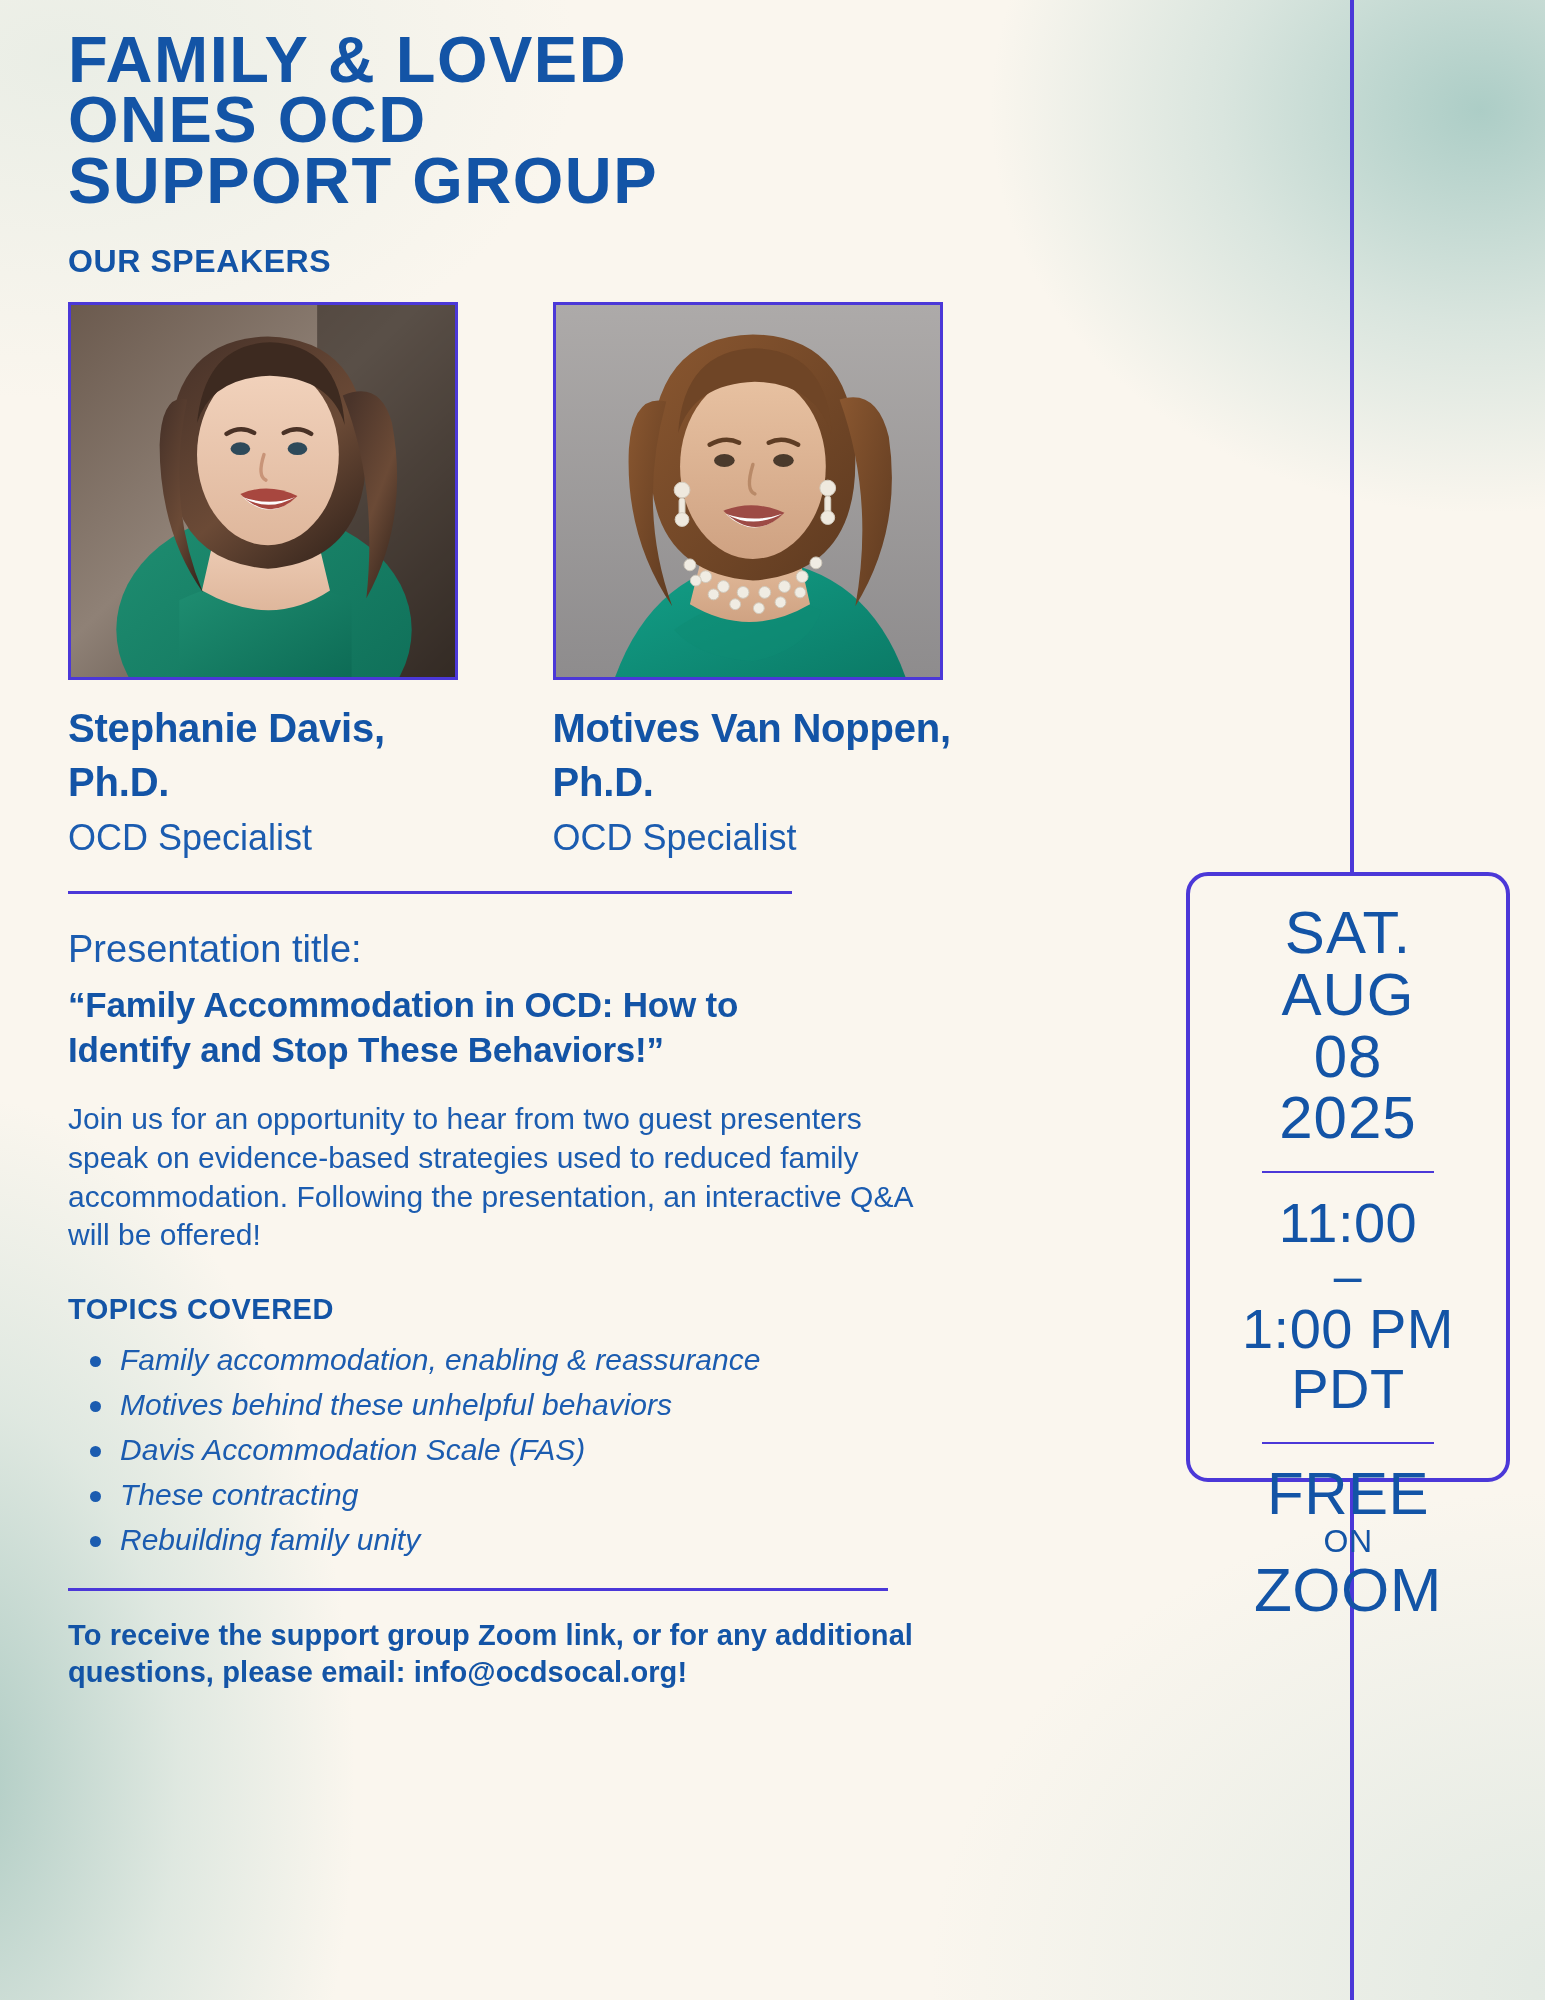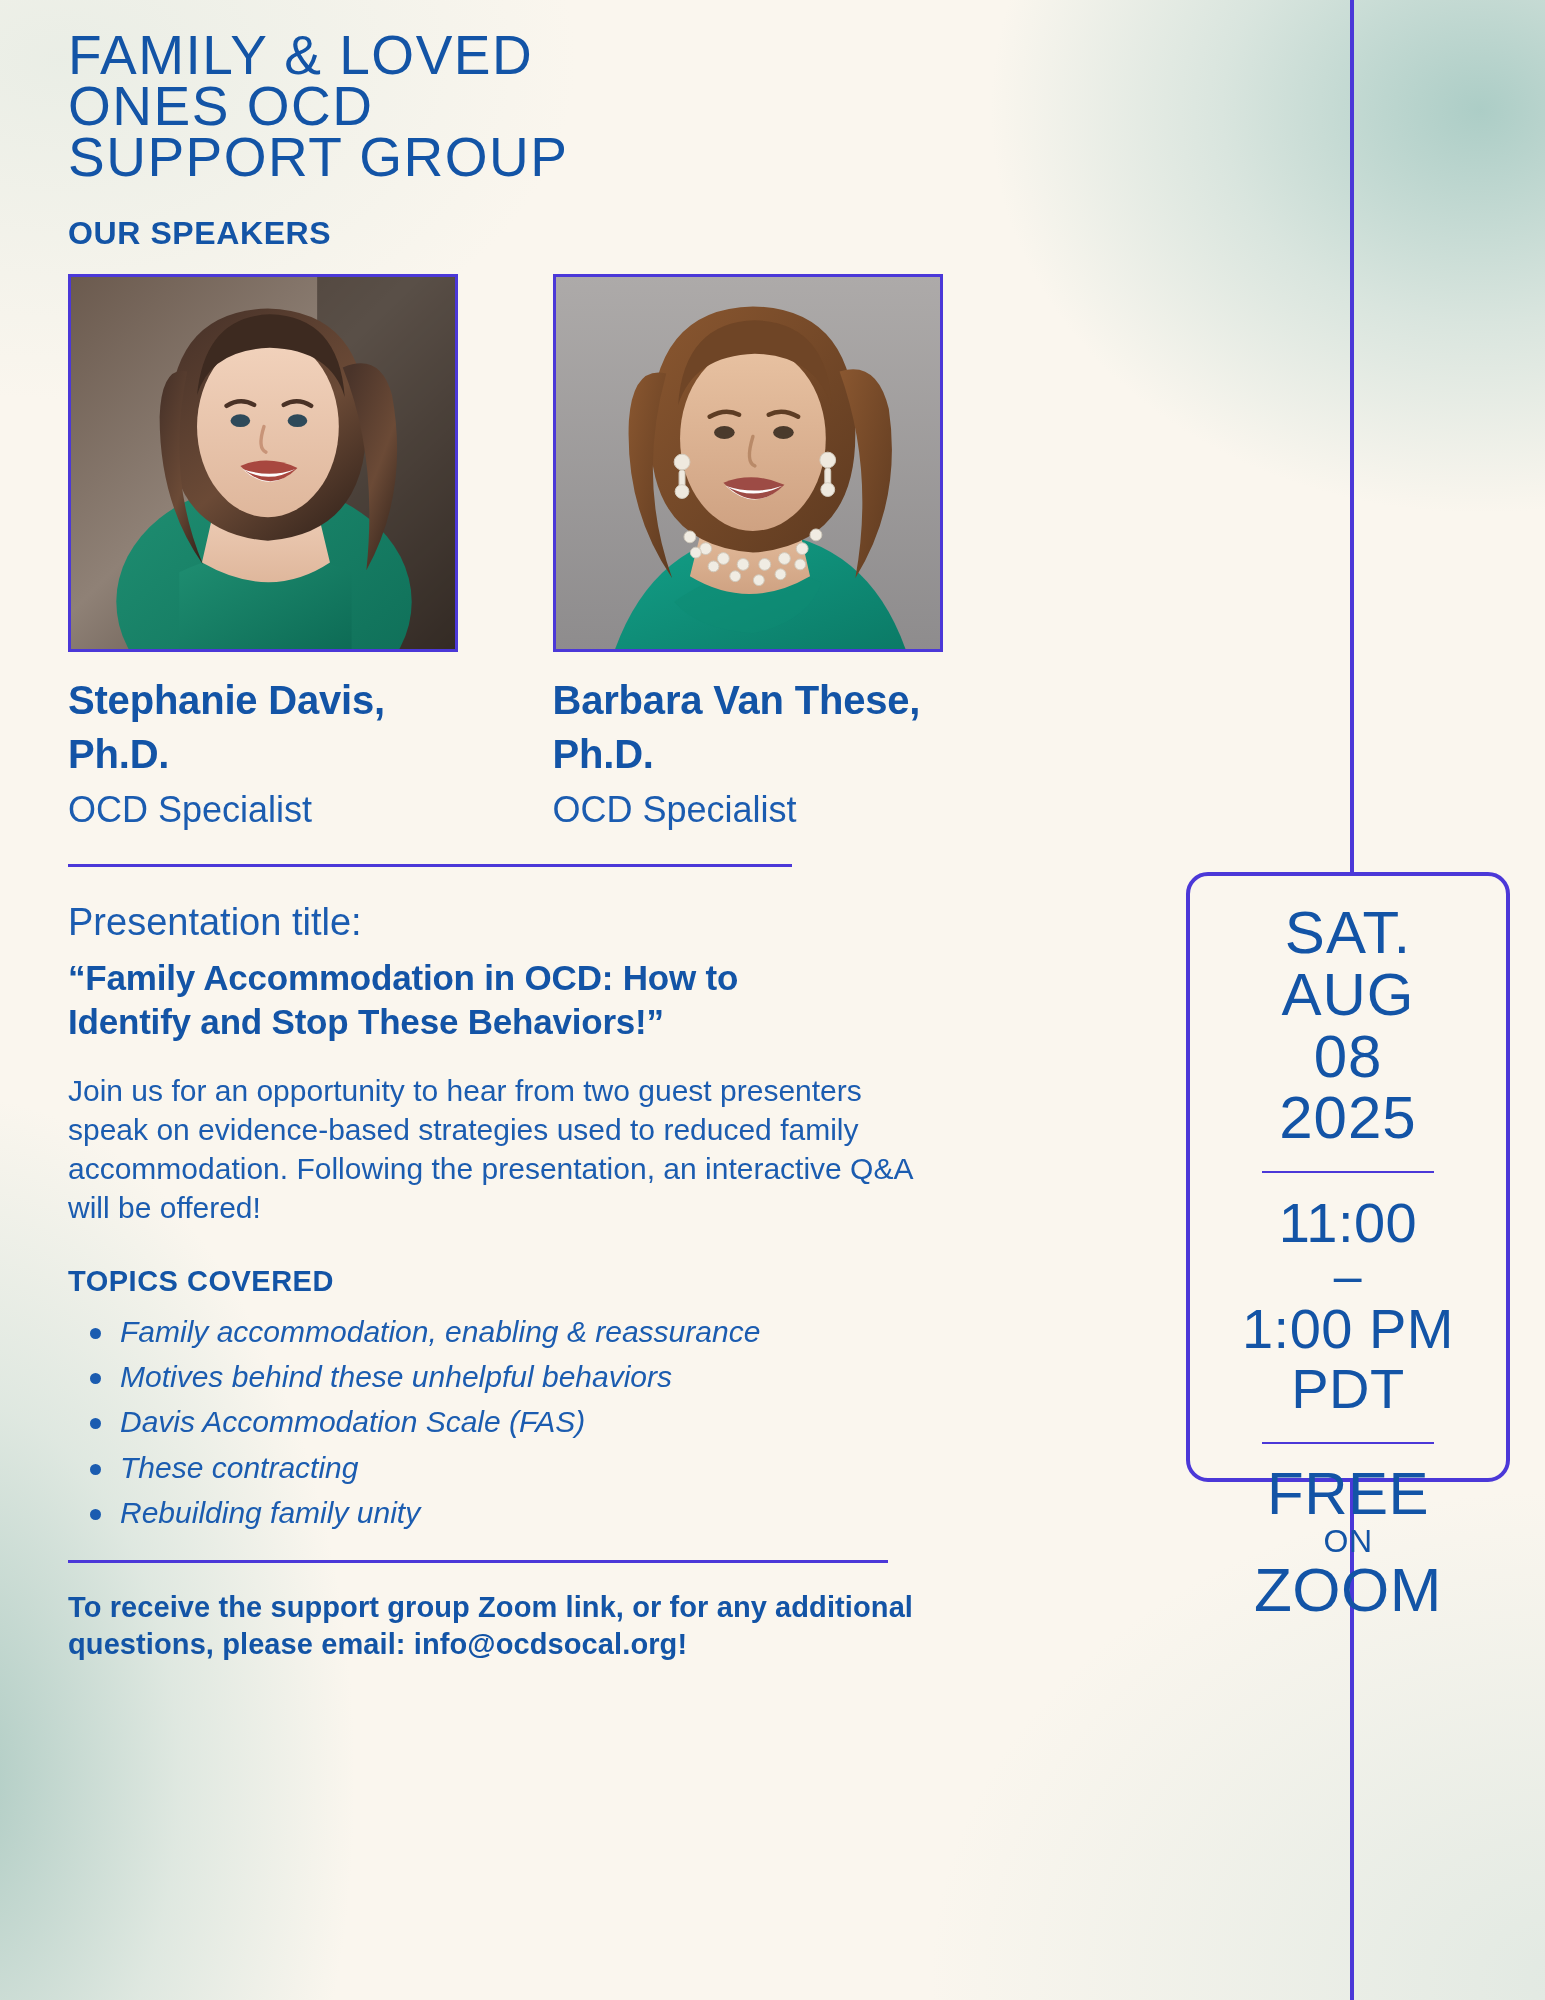--- a/index.html
+++ b/index.html
@@ -54,22 +54,22 @@
   
   .content {
     position: absolute;
     left: 68px;
     top: 0;
     width: 900px;
   }
 
   .title {
     color: #1354a6;
-    font-weight: 400;
-    font-size: 55px;
+    font-weight: 700;
+    font-size: 65px;
     line-height: 0.93;
     letter-spacing: 1.5px;
     margin-top: 30px;
     text-transform: uppercase;
     font-stretch: condensed;
   }
   .title .line { display: block; white-space: nowrap; }
 
   .our-speakers {
     color: #1354a6;
@@ -372,21 +372,21 @@
             <g fill="#efe9de" stroke="#d3ccbf" stroke-width="1">
               <circle cx="128" cy="188" r="8"></circle>
               <rect x="125" y="196" width="6" height="18" rx="3"></rect>
               <circle cx="128" cy="218" r="7"></circle>
               <circle cx="276" cy="186" r="8"></circle>
               <rect x="273" y="194" width="6" height="18" rx="3"></rect>
               <circle cx="276" cy="216" r="7"></circle>
             </g>
           </svg>
         </div>
-        <div class="sp-name">Barbara Van These, Ph.D.</div>
+        <div class="sp-name">Motives Van Noppen, Ph.D.</div>
         <div class="sp-role">OCD Specialist</div>
       </div>
 
     </div>
 
     <div class="divider w1"></div>
 
     <div class="pres-label">Presentation title:</div>
     <div class="pres-title">“Family Accommodation in OCD: How to Identify and Stop These Behaviors!”</div>
     <div class="blurb">Join us for an opportunity to hear from two guest presenters speak on evidence-based strategies used to reduced family accommodation. Following the presentation, an interactive Q&amp;A will be offered!</div>

